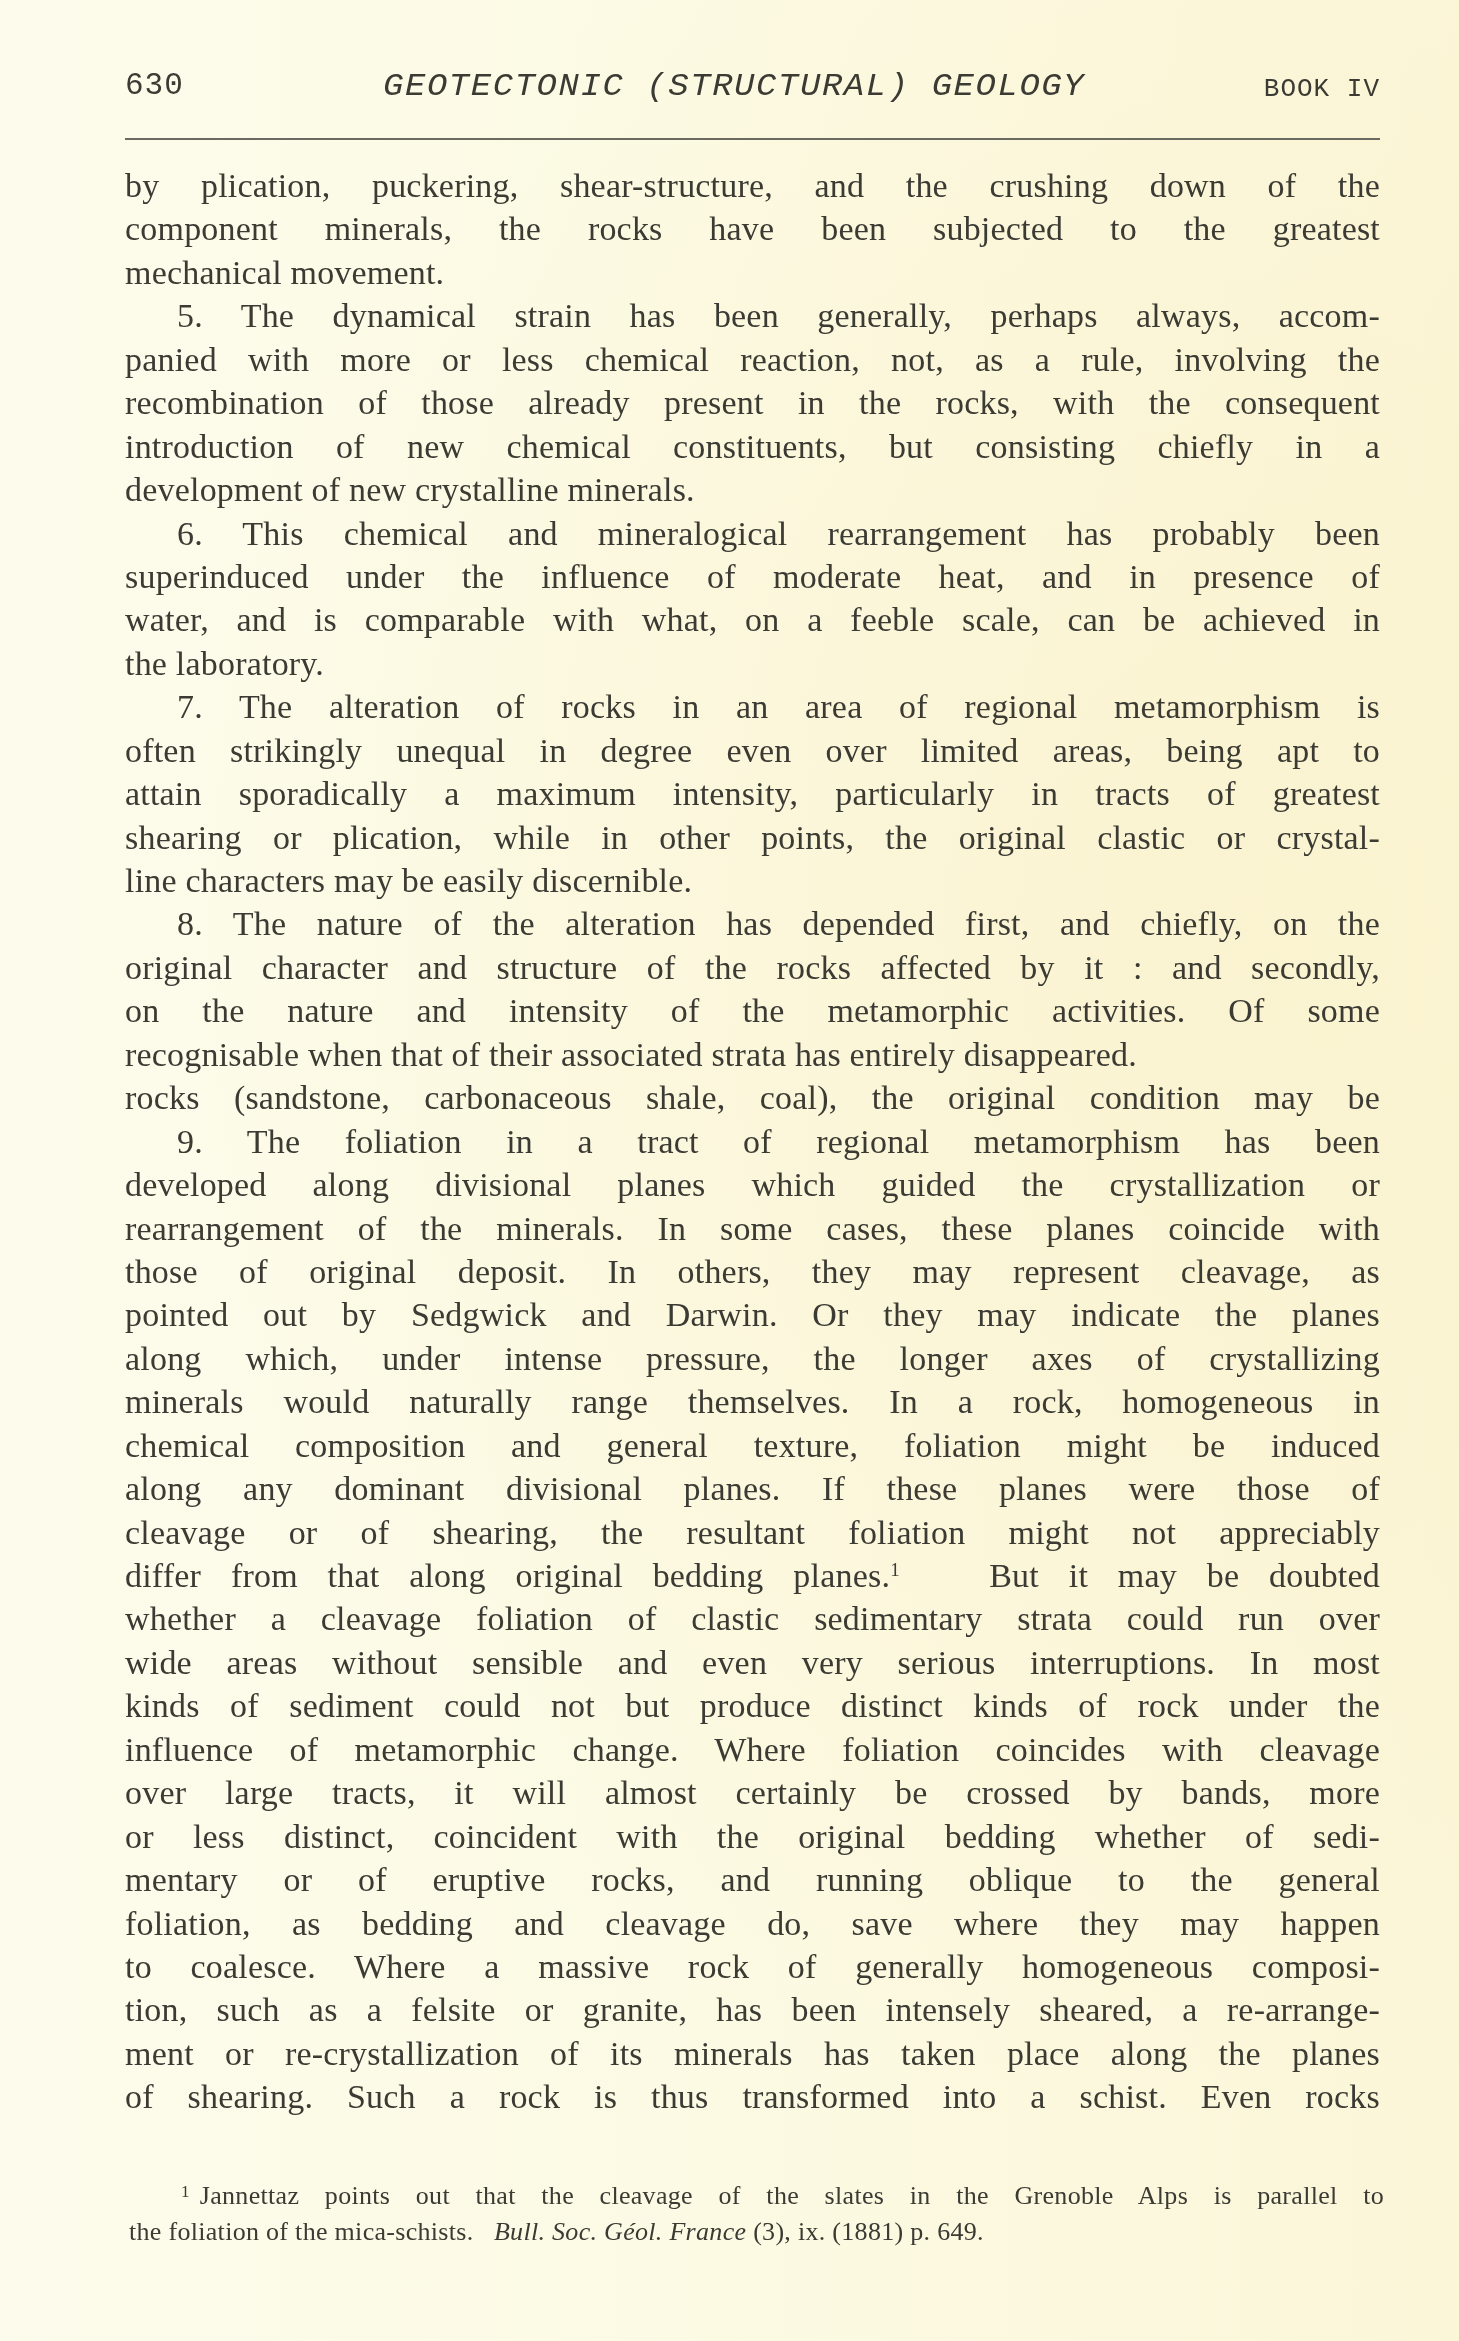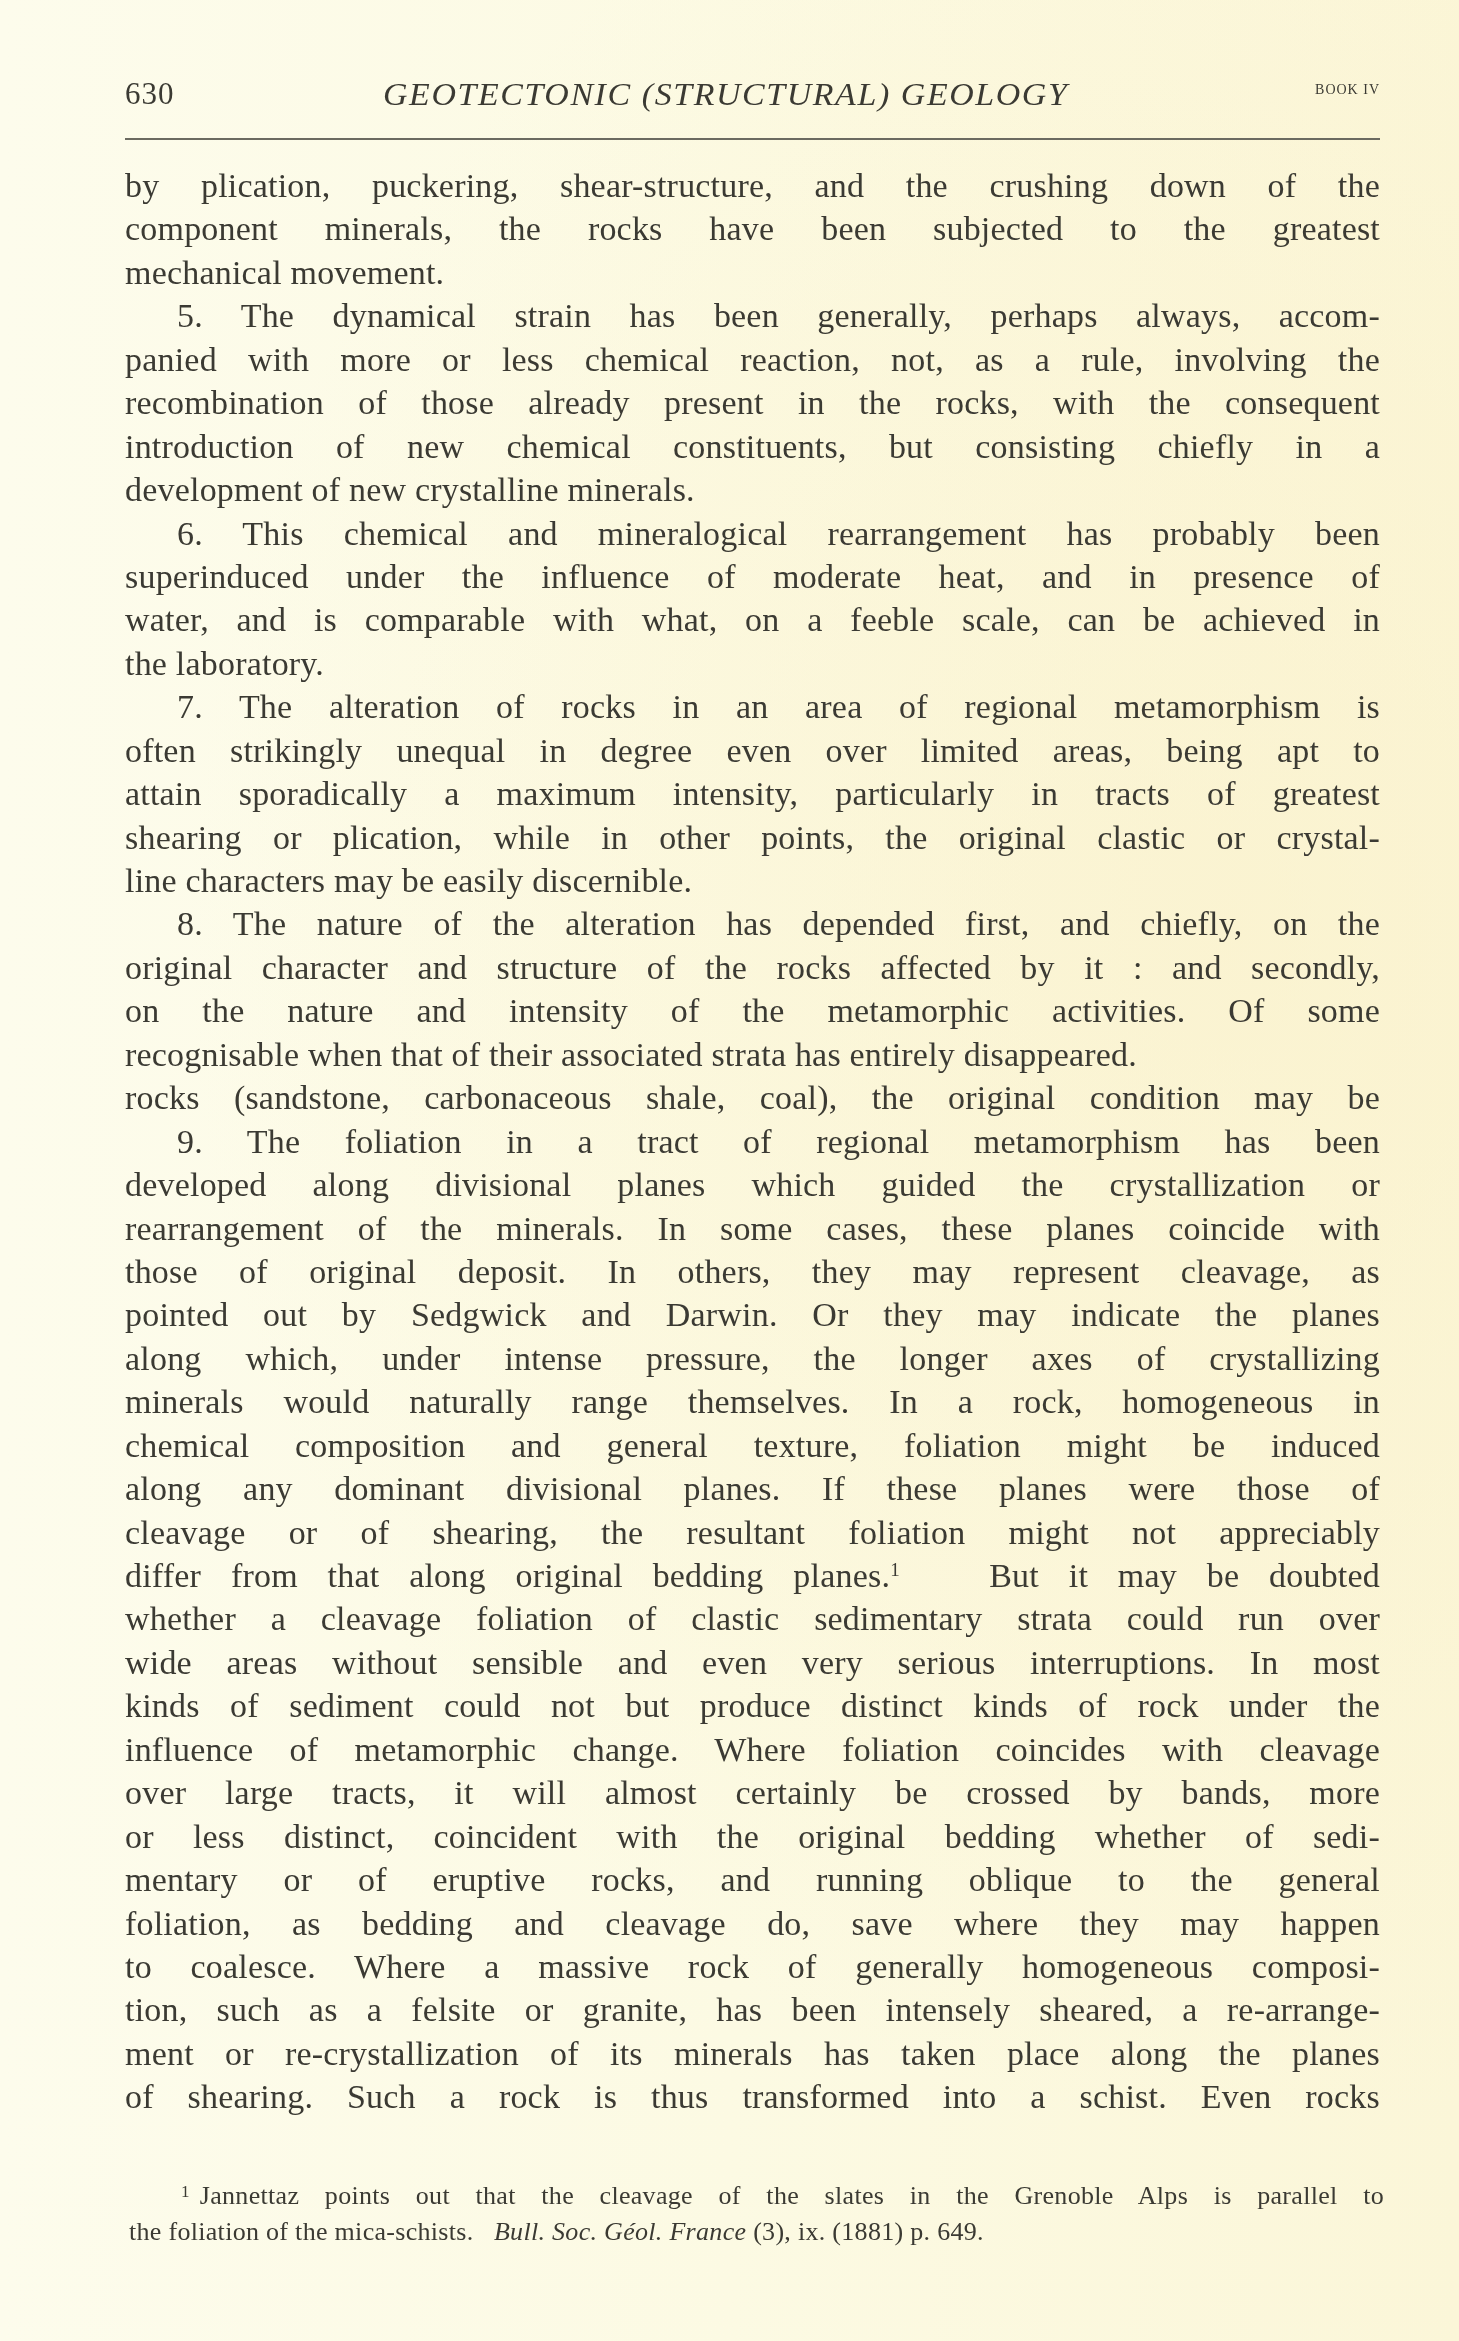--- a/index.html
+++ b/index.html
@@ -18,25 +18,25 @@
       overflow: hidden;
     }
     .page {
       position: absolute;
       left: 125px;
       top: 0;
       width: 1255px;
     }
     .running-head {
       position: absolute;
-      top: 76px;
+      top: 68px;
       left: 0;
       width: 1255px;
       height: 44px;
-      font-family: Liberation Serif, serif;
+      font-family: Liberation Mono, monospace;
     }
     .folio {
       position: absolute;
       left: 0;
       top: 0;
       font-size: 31px;
       letter-spacing: 1px;
     }
     .head-title {
       position: absolute;
@@ -45,21 +45,21 @@
       font-size: 32px;
       font-style: italic;
       letter-spacing: 1.5px;
       transform: scaleX(1.06);
       transform-origin: left top;
     }
     .book-label {
       position: absolute;
       right: 0;
       top: 6px;
-      font-size: 14px;
+      font-size: 26px;
       letter-spacing: 1px;
       text-align: center;
     }
     .head-rule {
       position: absolute;
       left: 0;
       top: 138px;
       width: 1255px;
       height: 2px;
       background: #6b6a60;

